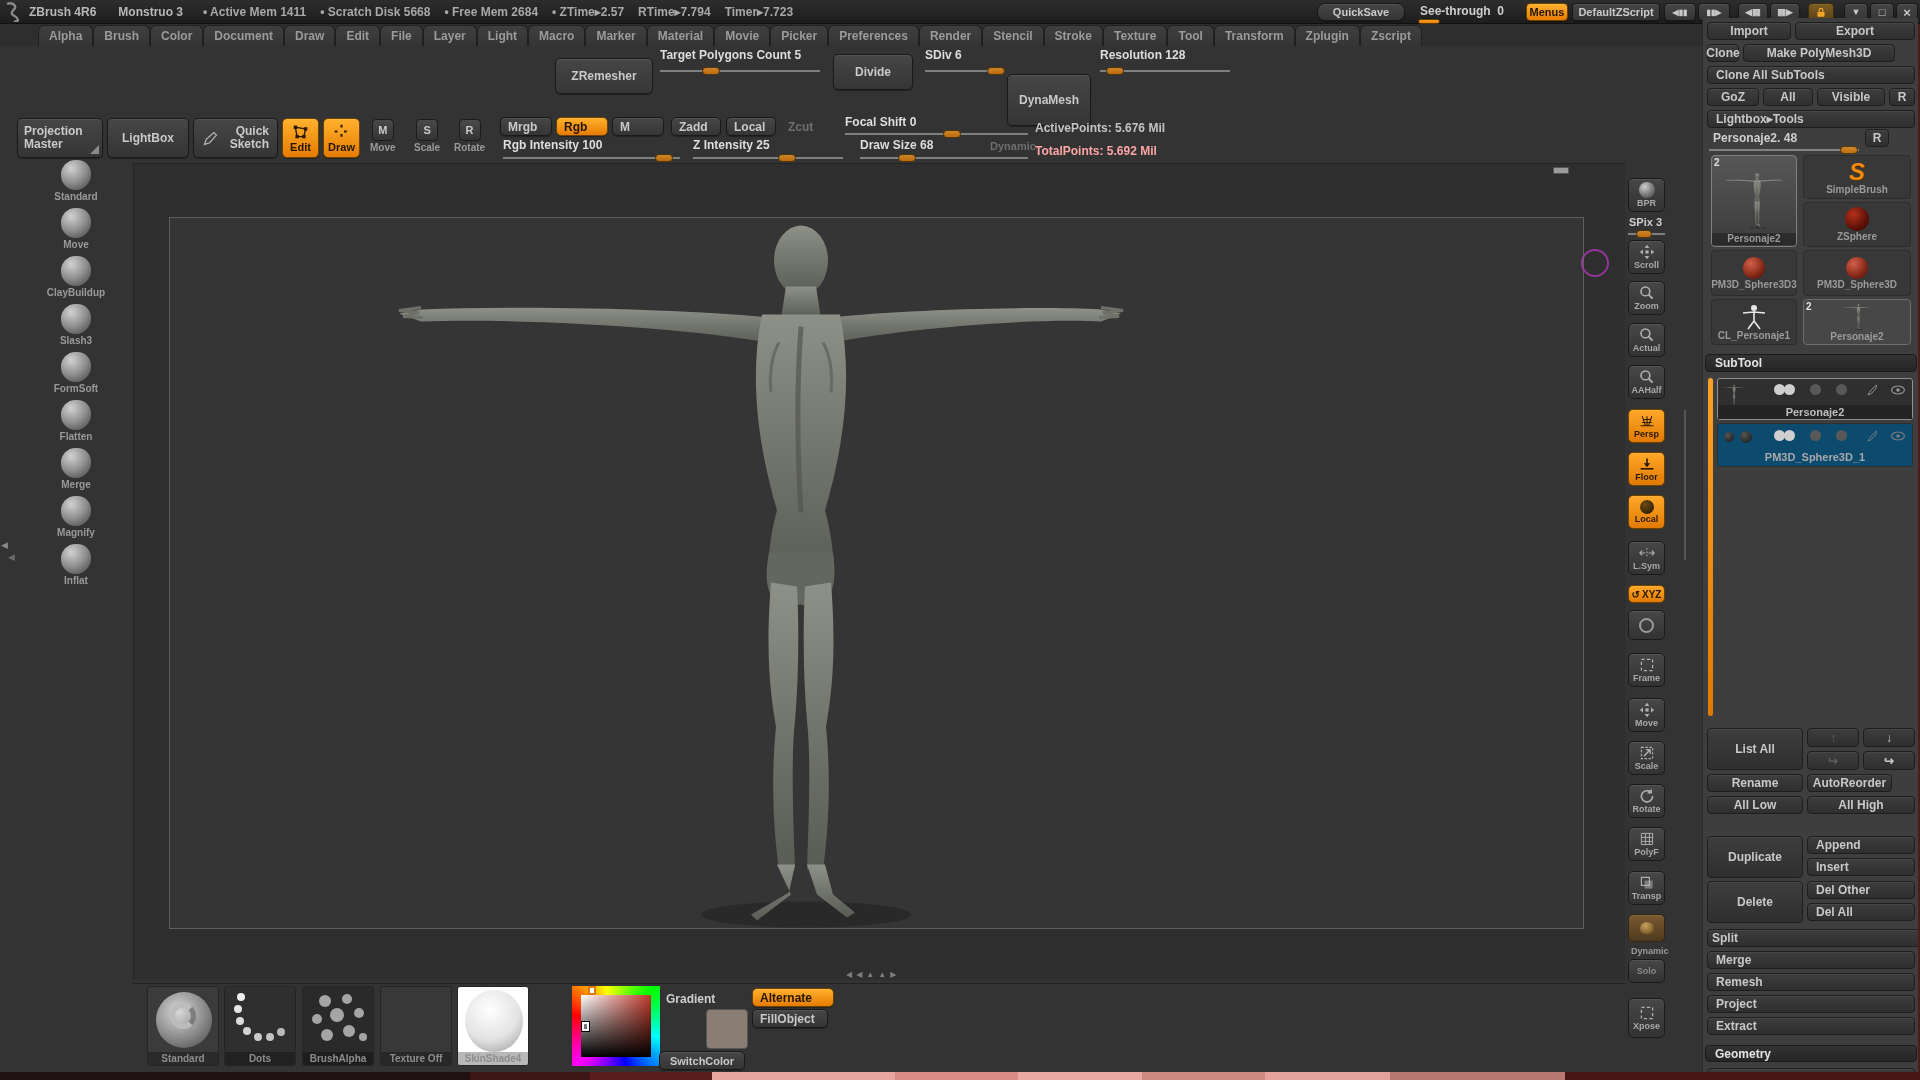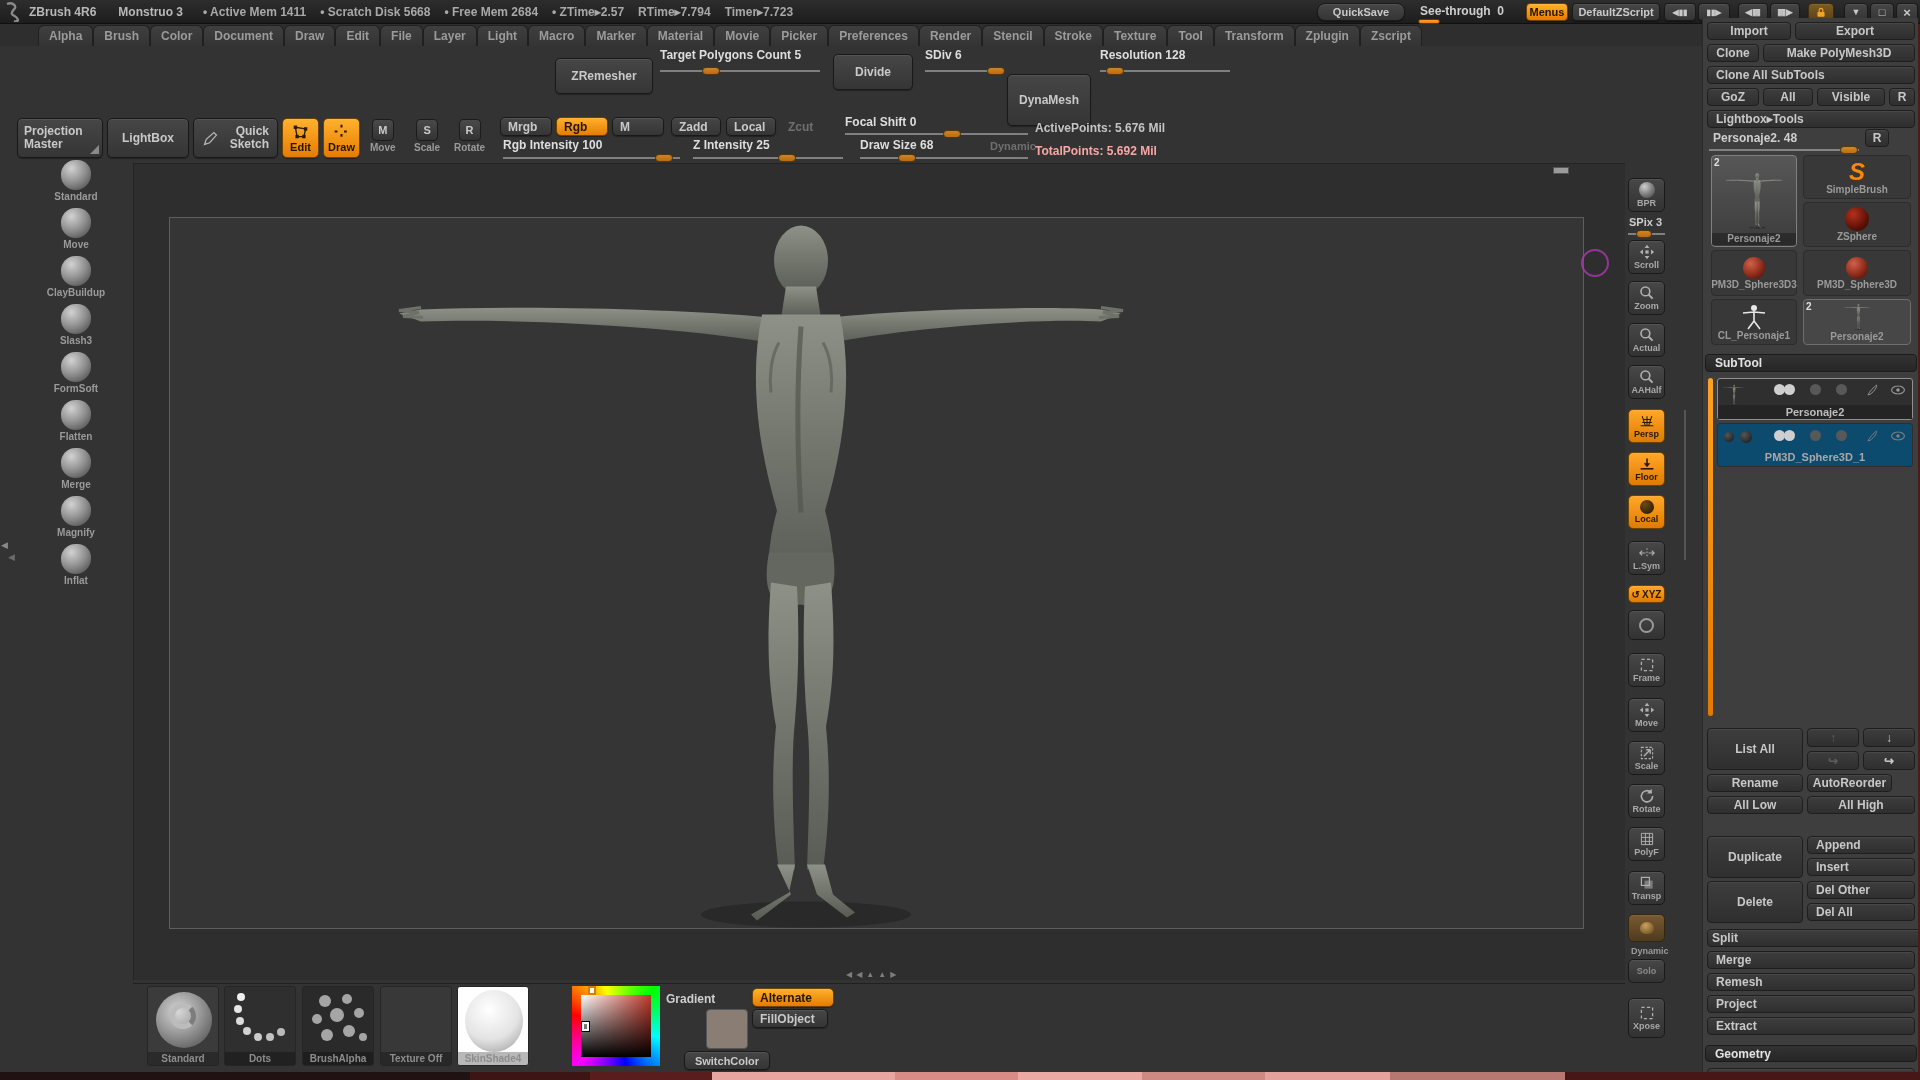--- a/index.html
+++ b/index.html
@@ -534,21 +534,21 @@
   <div class="panel">
     <div class="prow" style="left:4px;top:4px">
       <div class="pbtn" style="width:84px">
           <span>Import</span>
         </div>
       <div class="pbtn" style="width:120px">
           <span>Export</span>
         </div>
     </div>
     <div class="prow" style="left:4px;top:26px">
-      <div class="pbtn" style="width:52px">
+      <div class="pbtn" style="width:32px">
           <span>Clone</span>
         </div>
       <div class="pbtn" style="width:152px">
           <span>Make PolyMesh3D</span>
         </div>
     </div>
     <div class="prow" style="left:4px;top:48px">
       <div class="pbtn" style="width:208px;justify-content:flex-start;padding-left:8px">
           <span>Clone All SubTools</span>
         </div>
@@ -761,21 +761,21 @@
       <span style="position:absolute;left:7px;top:3px;width:58px;height:62px;border-radius:50%;background:radial-gradient(circle at 42% 32%,#ffffff,#e3e3e3 55%,#9e9e9e 95%)"></span>
       <span class="tl">SkinShade4</span>
     </div>
     <div style="position:absolute;left:439px;top:2px;width:88px;height:80px;background:conic-gradient(from 225deg,#ff00ff,#ff0000,#ffff00,#00ff00,#00ffff,#0000ff,#ff00ff);padding:9px">
       <div style="width:100%;height:100%;background:linear-gradient(to bottom,rgba(0,0,0,0),#000),linear-gradient(to right,#fff,#c0392b)"></div>
       <span style="position:absolute;left:16px;top:0;width:8px;height:9px;background:#fff;border:2px solid #e07a02"></span>
       <span style="position:absolute;left:10px;top:36px;width:7px;height:9px;background:transparent;border:2px solid #fff;box-shadow:0 0 0 1px #000"></span>
     </div>
     <span class="lbl" style="position:absolute;left:533px;top:8px">Gradient</span>
     <div style="position:absolute;left:573px;top:25px;width:42px;height:40px;background:#8a7d74;border:1px solid #565656;border-radius:4px"></div>
-    <div class="btn" style="position:absolute;left:551px;top:67px;width:86px;height:19px;font-size:11px">
+    <div class="btn" style="position:absolute;left:526px;top:67px;width:86px;height:19px;font-size:11px">
       <span>SwitchColor</span>
     </div>
     <div class="btn orange" style="position:absolute;left:619px;top:4px;width:82px;height:19px;justify-content:flex-start;padding-left:7px">
       <span>Alternate</span>
     </div>
     <div class="btn" style="position:absolute;left:619px;top:25px;width:76px;height:19px;justify-content:flex-start;padding-left:7px">
       <span>FillObject</span>
     </div>
   </div>
 

